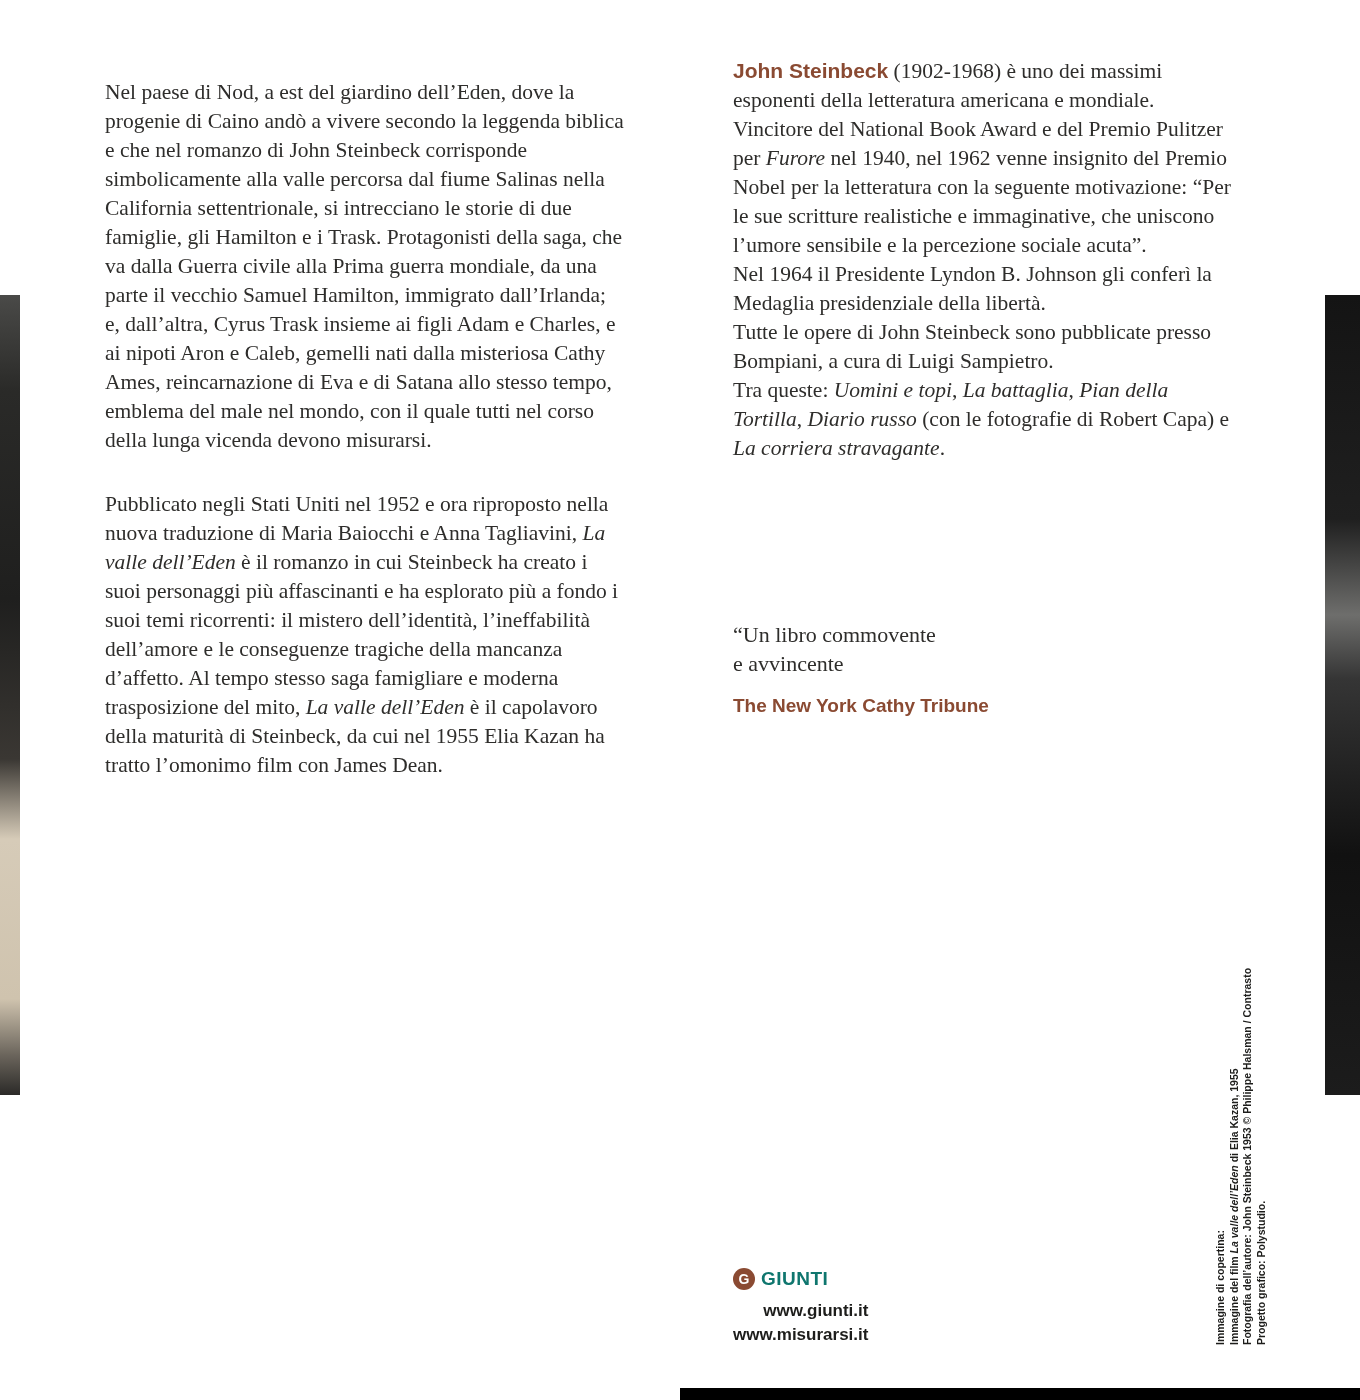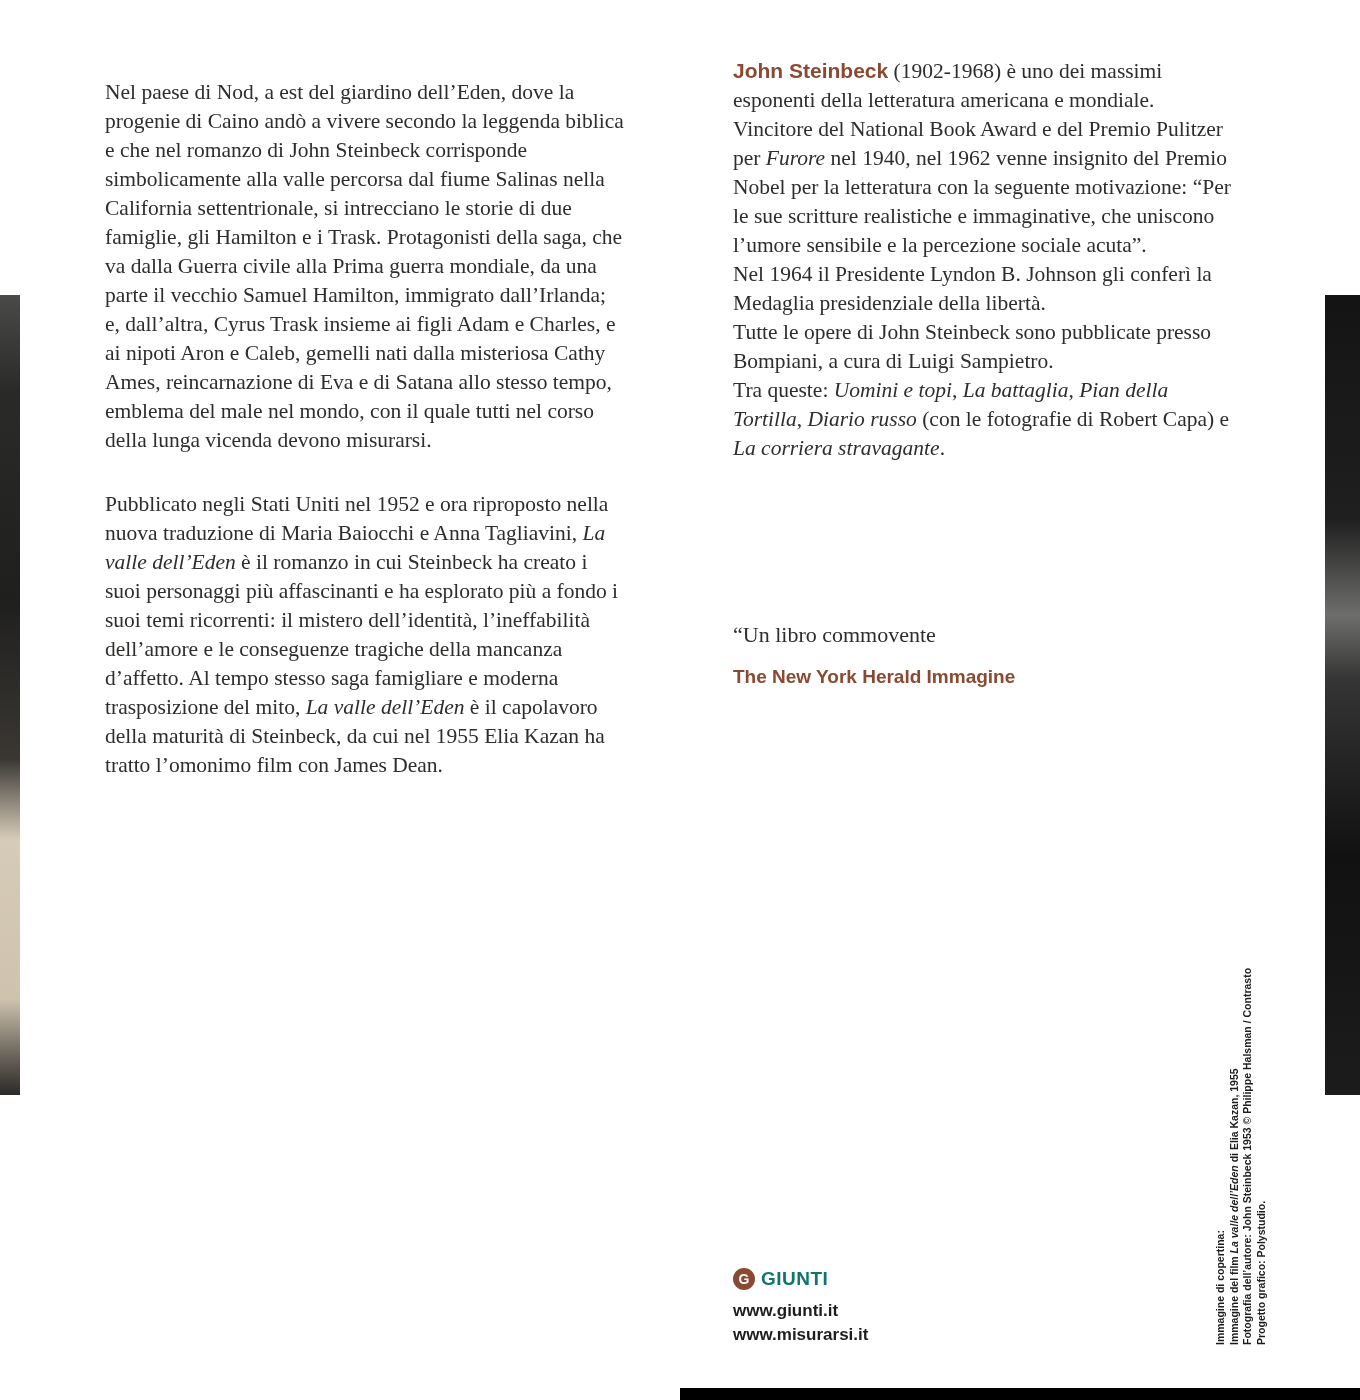--- a/index.html
+++ b/index.html
@@ -59,21 +59,21 @@
   .logo-row { display:flex; align-items:center; gap:6px; }
   .logo-disc {
     width:22px; height:22px; border-radius:50%;
     background:var(--accent, #8a4a32);
     color:#ffffff;
     display:flex; align-items:center; justify-content:center;
     font-weight:700; font-size:14px;
   }
   .logo-word { font-weight:700; font-size:19px; letter-spacing:0.5px; color:#0f766e; }
   .urls { margin-top:9px; }
-  .url { font-weight:700; font-size:17px; line-height:24px; color:#1d1d1b; }
+  .url { font-weight:700; font-size:17px; line-height:24px; color:#1d1d1b;text-align:right; }
 
   .credits {
     position:absolute;
     left:1062px; top:1137px;
     width:360px; height:56px;
     transform:rotate(-90deg);
     font-family:"Liberation Sans", sans-serif;
     font-size:10.5px; line-height:13.5px;
     font-weight:700;
     color:var(--credit_text, #1d1d1b);
@@ -92,21 +92,22 @@
   <p class="body-text">Nel paese di Nod, a est del giardino dell’Eden, dove la progenie di Caino andò a vivere secondo la leggenda biblica e che nel romanzo di John Steinbeck corrisponde simbolicamente alla valle percorsa dal fiume Salinas nella California settentrionale, si intrecciano le storie di due famiglie, gli Hamilton e i Trask. Protagonisti della saga, che va dalla Guerra civile alla Prima guerra mondiale, da una parte il vecchio Samuel Hamilton, immigrato dall’Irlanda; e, dall’altra, Cyrus Trask insieme ai figli Adam e Charles, e ai nipoti Aron e Caleb, gemelli nati dalla misteriosa Cathy Ames, reincarnazione di Eva e di Satana allo stesso tempo, emblema del male nel mondo, con il quale tutti nel corso della lunga vicenda devono misurarsi.</p>
   <p class="body-text">Pubblicato negli Stati Uniti nel 1952 e ora riproposto nella nuova traduzione di Maria Baiocchi e Anna Tagliavini, <em>La valle dell’Eden</em> è il romanzo in cui Steinbeck ha creato i suoi personaggi più affascinanti e ha esplorato più a fondo i suoi temi ricorrenti: il mistero dell’identità, l’ineffabilità dell’amore e le conseguenze tragiche della mancanza d’affetto. Al tempo stesso saga famigliare e moderna trasposizione del mito, <em>La valle dell’Eden</em> è il capolavoro della maturità di Steinbeck, da cui nel 1955 Elia Kazan ha tratto l’omonimo film con James Dean.</p>
 </div>
 
 <div class="col right-col">
   <p class="body-text bio"><strong>John Steinbeck</strong> (1902-1968) è uno dei massimi esponenti della letteratura americana e mondiale. Vincitore del National Book Award e del Premio Pulitzer per <em>Furore</em> nel 1940, nel 1962 venne insignito del Premio Nobel per la letteratura con la seguente motivazione: “Per le sue scritture realistiche e immaginative, che uniscono l’umore sensibile e la percezione sociale acuta”.<br>Nel 1964 il Presidente Lyndon B. Johnson gli conferì la Medaglia presidenziale della libertà.<br>Tutte le opere di John Steinbeck sono pubblicate presso Bompiani, a cura di Luigi Sampietro.<br>Tra queste: <em>Uomini e topi</em>, <em>La battaglia</em>, <em>Pian della Tortilla</em>, <em>Diario russo</em> (con le fotografie di Robert Capa) e <em>La corriera stravagante</em>.</p>
 </div>
 
 <div class="quote-block">
   <div class="quote-line">“Un libro commovente</div>
-  <div class="quote-source">The New York Herald Immagine</div>
+  <div class="quote-line">e avvincente</div>
+  <div class="quote-source">The New York Cathy Tribune</div>
 </div>
 
 <div class="footer">
   <div class="logo-row">
     <span class="logo-disc">
         <span>G</span>
       </span>
     <span class="logo-word">GIUNTI</span>
   </div>
   <div class="urls">

